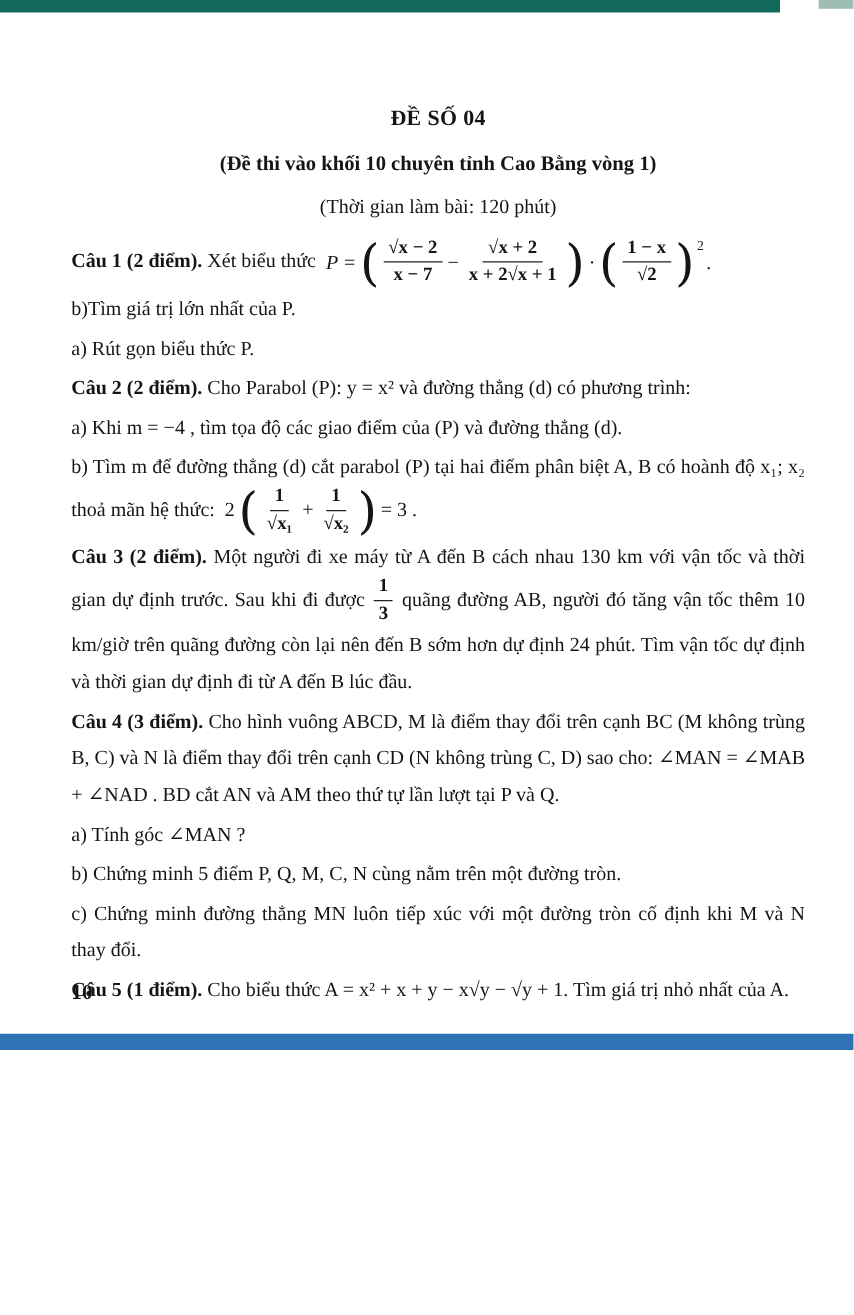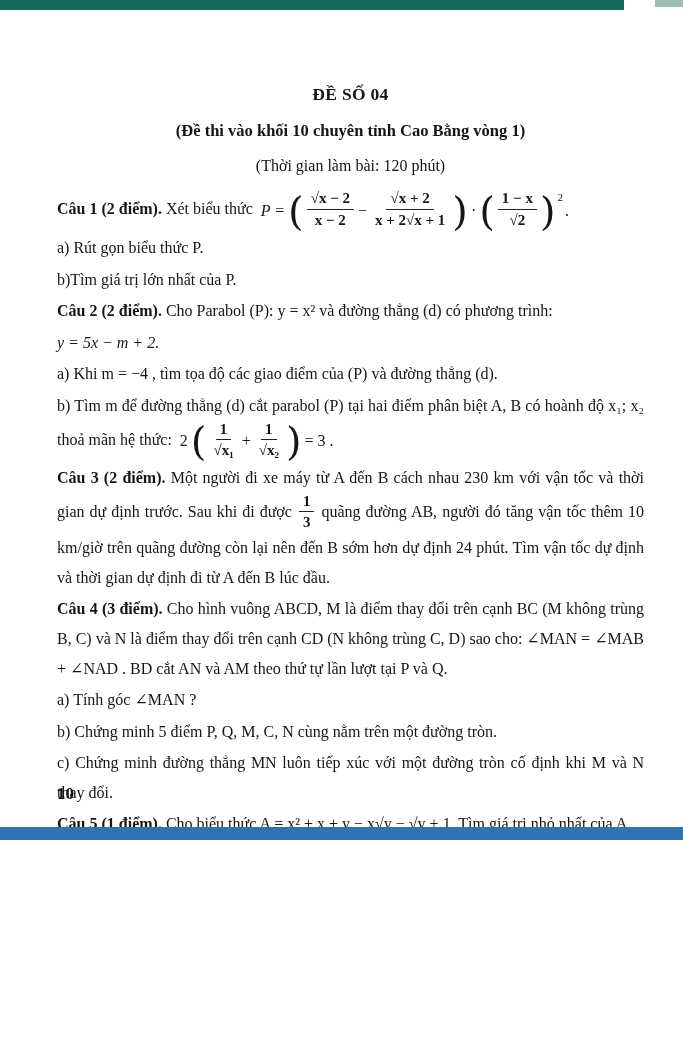--- a/index.html
+++ b/index.html
@@ -87,47 +87,46 @@
     <div class="center duration">(Thời gian làm bài: 120 phút)</div>
 
     <p class="para">
       <span class="qlabel">Câu 1 (2 điểm).</span>
       <span>Xét biểu thức</span>
       <span class="eq">
         <span class="eqtxt vitalic">P =</span>
         <span class="bp">(</span>
         <span class="frac">
             <span class="num">√x − 2</span>
-            <span class="den">x − 2</span>
+            <span class="den">x − 7</span>
           </span>
         <span class="eqtxt">−</span>
         <span class="frac">
             <span class="num">√x + 2</span>
             <span class="den">x + 2√x + 1</span>
           </span>
         <span class="bp">)</span>
         <span class="eqtxt">·</span>
         <span class="bp">(</span>
         <span class="frac">
             <span class="num">1 − x</span>
             <span class="den">√2</span>
           </span>
         <span class="bp">)</span>
         <span class="pe">2</span>
         <span class="eqtxt">.</span>
       </span>
     </p>
+    <p class="para">b)Tìm giá trị lớn nhất của P.</p>
     <p class="para">a) Rút gọn biểu thức P.</p>
-    <p class="para">b)Tìm giá trị lớn nhất của P.</p>
 
     <p class="para">
       <span class="qlabel">Câu 2 (2 điểm).</span>
       <span>Cho Parabol (P):  y = x²  và đường thẳng (d) có phương trình:</span>
     </p>
-    <p class="para vitalic">y = 5x − m + 2.</p>
     <p class="para">a) Khi  m = −4 , tìm tọa độ các giao điểm của (P) và đường thẳng (d).</p>
     <p class="para">
       <span>b) Tìm m để đường thẳng (d) cắt parabol (P) tại hai điểm phân biệt A, B có hoành độ  x₁; x₂ thoả mãn hệ thức:</span>
       <span class="eq">
         <span class="eqtxt">2</span>
         <span class="bp">(</span>
         <span class="frac">
             <span class="num">1</span>
             <span class="den">√x₁</span>
           </span>
@@ -136,21 +135,21 @@
             <span class="num">1</span>
             <span class="den">√x₂</span>
           </span>
         <span class="bp">)</span>
         <span class="eqtxt">= 3 .</span>
       </span>
     </p>
 
     <p class="para">
       <span class="qlabel">Câu 3 (2 điểm).</span>
-      <span>Một người đi xe máy từ A đến B cách nhau 230 km với vận tốc và thời gian dự định trước. Sau khi đi được</span>
+      <span>Một người đi xe máy từ A đến B cách nhau 130 km với vận tốc và thời gian dự định trước. Sau khi đi được</span>
       <span class="frac">
           <span class="num">1</span>
           <span class="den">3</span>
         </span>
       <span>quãng đường AB, người đó tăng vận tốc thêm 10 km/giờ trên quãng đường còn lại nên đến B sớm hơn dự định 24 phút. Tìm vận tốc dự định và thời gian dự định đi từ A đến B lúc đầu.</span>
     </p>
 
     <p class="para">
       <span class="qlabel">Câu 4 (3 điểm).</span>
       <span>Cho hình vuông ABCD, M là điểm thay đổi trên cạnh BC (M không trùng B, C) và N là điểm thay đổi trên cạnh CD (N không trùng C, D) sao cho: ∠MAN = ∠MAB + ∠NAD . BD cắt AN và AM theo thứ tự lần lượt tại P và Q.</span>

